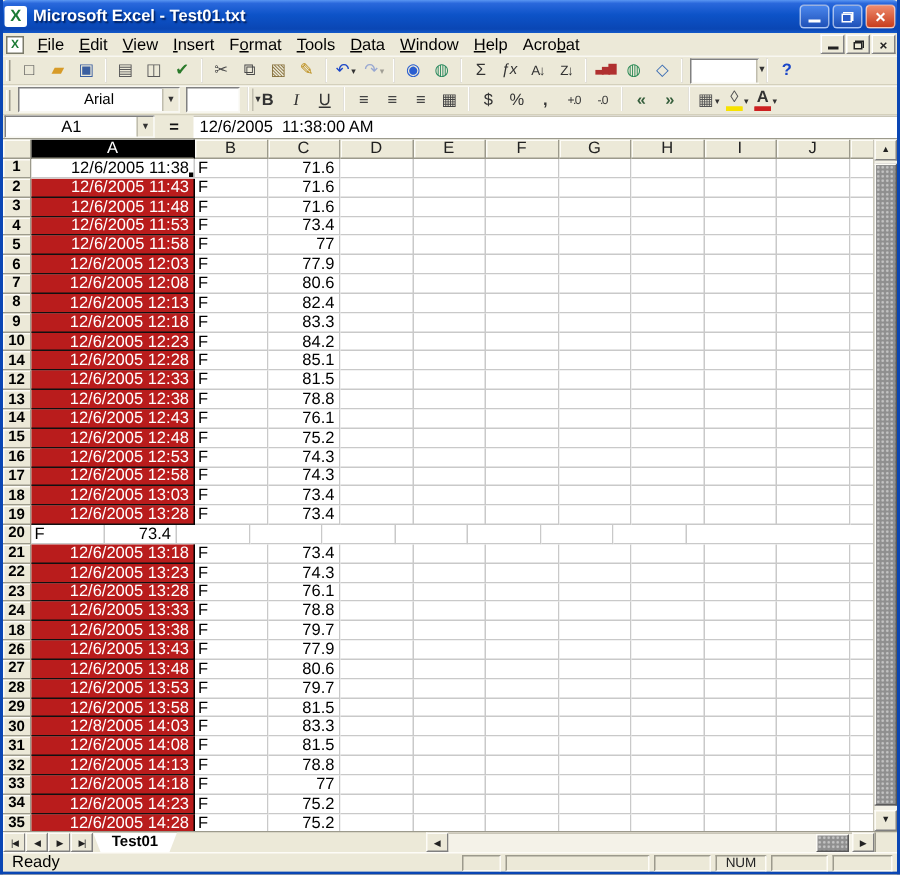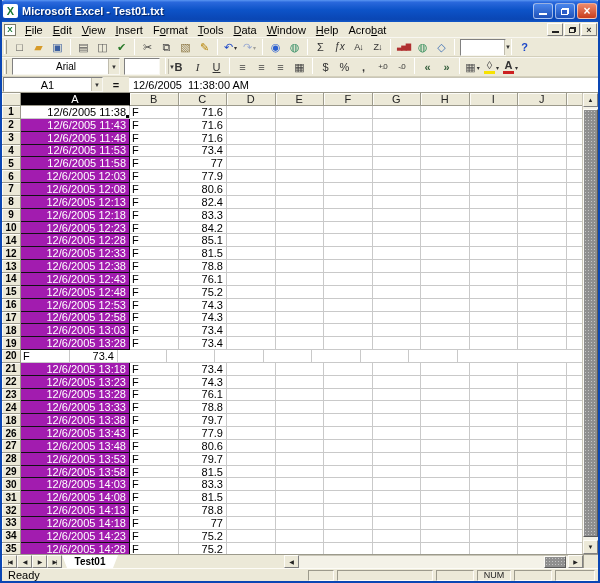--- a/index.html
+++ b/index.html
@@ -93,21 +93,21 @@
   .colhdr.selhdr{background:#000;color:#fff;box-shadow:none;border-right-color:#000;}
   .hdrfill{flex:1;background:#ece9d8;box-shadow:inset 1px 1px 0 #fdfcf7;border-bottom:1px solid #9c9a8c;}
   .grow{height:12.857px;display:flex;flex-shrink:0;font-size:11px;}
   .rowhdr{width:19px;font-weight:bold;font-size:10px;}
   .cell{border-right:1px solid var(--grid);border-bottom:1px solid var(--grid);display:flex;align-items:center;
     overflow:hidden;white-space:nowrap;flex-shrink:0;background:#fff;}
   .ca{width:var(--aw);justify-content:flex-end;padding-right:3px;}
   .cb{justify-content:flex-start;padding-left:2px;}
   .cg{width:var(--cw);}
   .cc{justify-content:flex-end;padding-right:3px;}
-  .sel{background:#a21caf;color:#fff;border-right-color:#000;border-bottom-color:#111;}
+  .sel{background:#b91c1c;color:#fff;border-right-color:#000;border-bottom-color:#111;}
   .active{background:#fff;color:#000;position:relative;}
   .active::after{content:"";position:absolute;right:0;bottom:0;width:3px;height:3px;background:#000;}
   .cellfill{flex:1;background:#fff;border-bottom:1px solid var(--grid);}
   
   .vscroll{width:16px;flex-shrink:0;display:flex;flex-direction:column;background:#f4f2e8;border-left:1px solid #c9c6b8;}
   .sbtn{background:#ece9d8;border:1px solid;border-color:#fdfcf7 #808080 #808080 #fdfcf7;
     display:flex;align-items:center;justify-content:center;color:#222;font-size:6px;flex-shrink:0;}
   .vbtn{height:14px;width:100%;}
   .vtrack{flex:1;position:relative;}
   .thumb{background-color:#8f8f8f;background-image:radial-gradient(#c4c4c4 .8px,transparent .9px);

